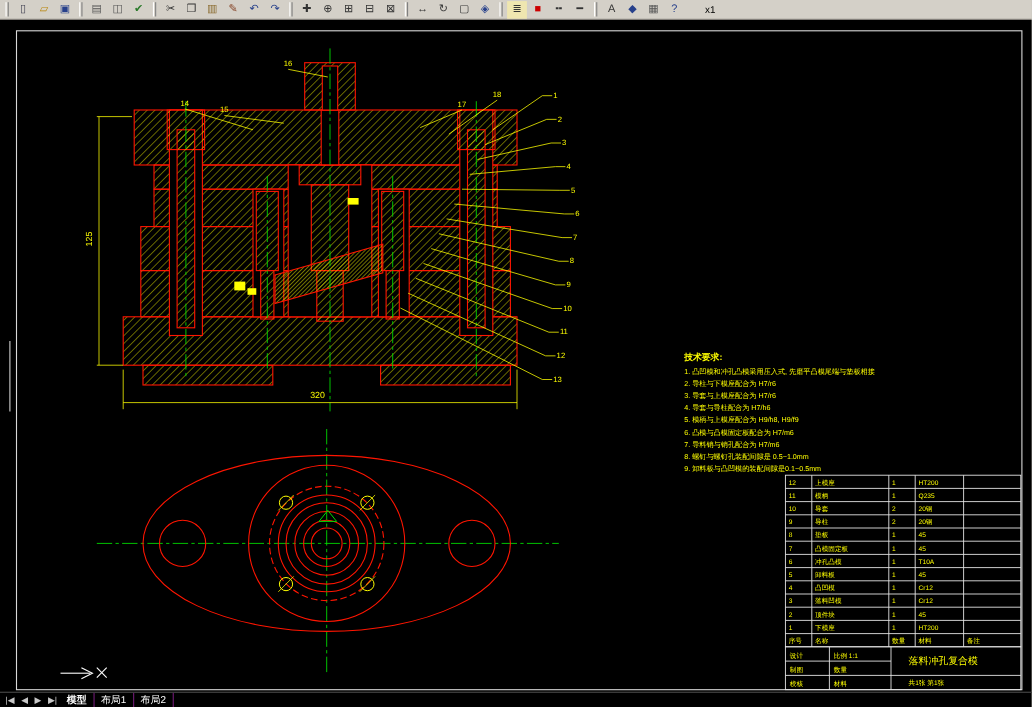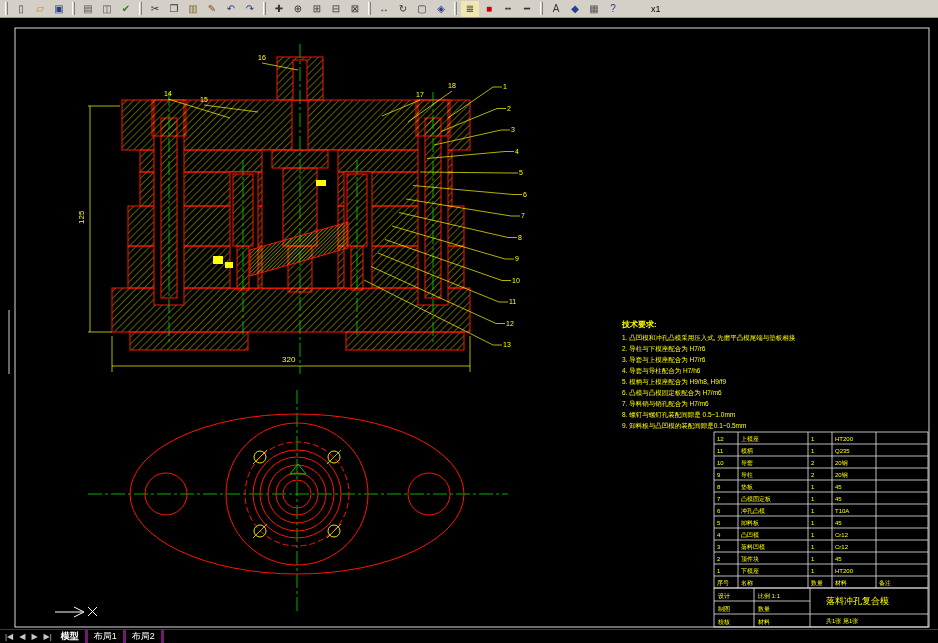--- a/index.html
+++ b/index.html
@@ -6,21 +6,21 @@
   html,body{width:938px;height:643px;overflow:hidden;background:#d4d0c8;
     font-family:"Liberation Sans",sans-serif}
   .app{position:relative;width:938px;height:643px}
 
   
   .toolbar{position:absolute;top:0;left:0;width:938px;height:18px;background:#d4d0c8;
     border-bottom:1px solid #9a968f;display:flex;align-items:center;padding:0 2px;gap:1px}
   .tb-grip{width:3px;height:13px;border-left:1px solid #ffffff;border-right:1px solid #808080;margin:0 3px}
   .tb-btn{width:18px;height:16px;display:flex;align-items:center;justify-content:center;
     font-size:10px;line-height:1;color:#333;cursor:default;border:1px solid transparent}
-  .tb-label{font-size:9px;color:#000;margin-left:28px}
+  .tb-label{font-size:9px;color:#000;margin-left:18px}
 
   
   .canvas{position:absolute;top:18px;left:0;width:938px;height:611px;background:#000}
   svg{display:block}
   .cl{stroke:#00dd00;stroke-width:0.8;stroke-dasharray:14 3 3 3;fill:none}
   .red{stroke:#ff1500;fill:none;stroke-width:1}
   .redh{stroke:#ff1500;fill:url(#h1);stroke-width:1}
   .redh2{stroke:#ff1500;fill:url(#h2);stroke-width:1}
   .blk{fill:#000;stroke:#ff1500;stroke-width:1}
   .ldr{stroke:#ffff00;stroke-width:0.7;fill:none}
@@ -32,21 +32,21 @@
   .tcell{fill:#ffff00;font-size:6px}
   .ttitle{fill:#ffff00;font-size:9px}
   .ysolid{fill:#ffff00}
   .ycirc{stroke:#ffff00;fill:none;stroke-width:0.9}
   .wt{stroke:#ffffff;stroke-width:1;fill:none}
 
   
   .tabbar{position:absolute;bottom:0;left:0;width:938px;height:14px;background:#000;
     border-top:1px solid #3a3a3a;display:flex;align-items:center;font-size:9px;padding-left:2px}
   .tab-nav{color:#c8c8c8;font-size:8px;padding:0 3px;cursor:default}
-  .tab{color:#ffffff;padding:0 6px;border-right:3px solid #701a75;cursor:default;white-space:nowrap}
+  .tab{color:#ffffff;padding:0 6px;border-right:1px solid #701a75;cursor:default;white-space:nowrap}
   .tab.active{font-weight:bold;color:#fff}
 </style>
 </head>
 <body>
 
 <div class="app">
 
   <div class="toolbar">
       <div class="tb-grip"></div>
       <div class="tb-btn" style="color: rgb(68, 68, 85);">▯</div>

